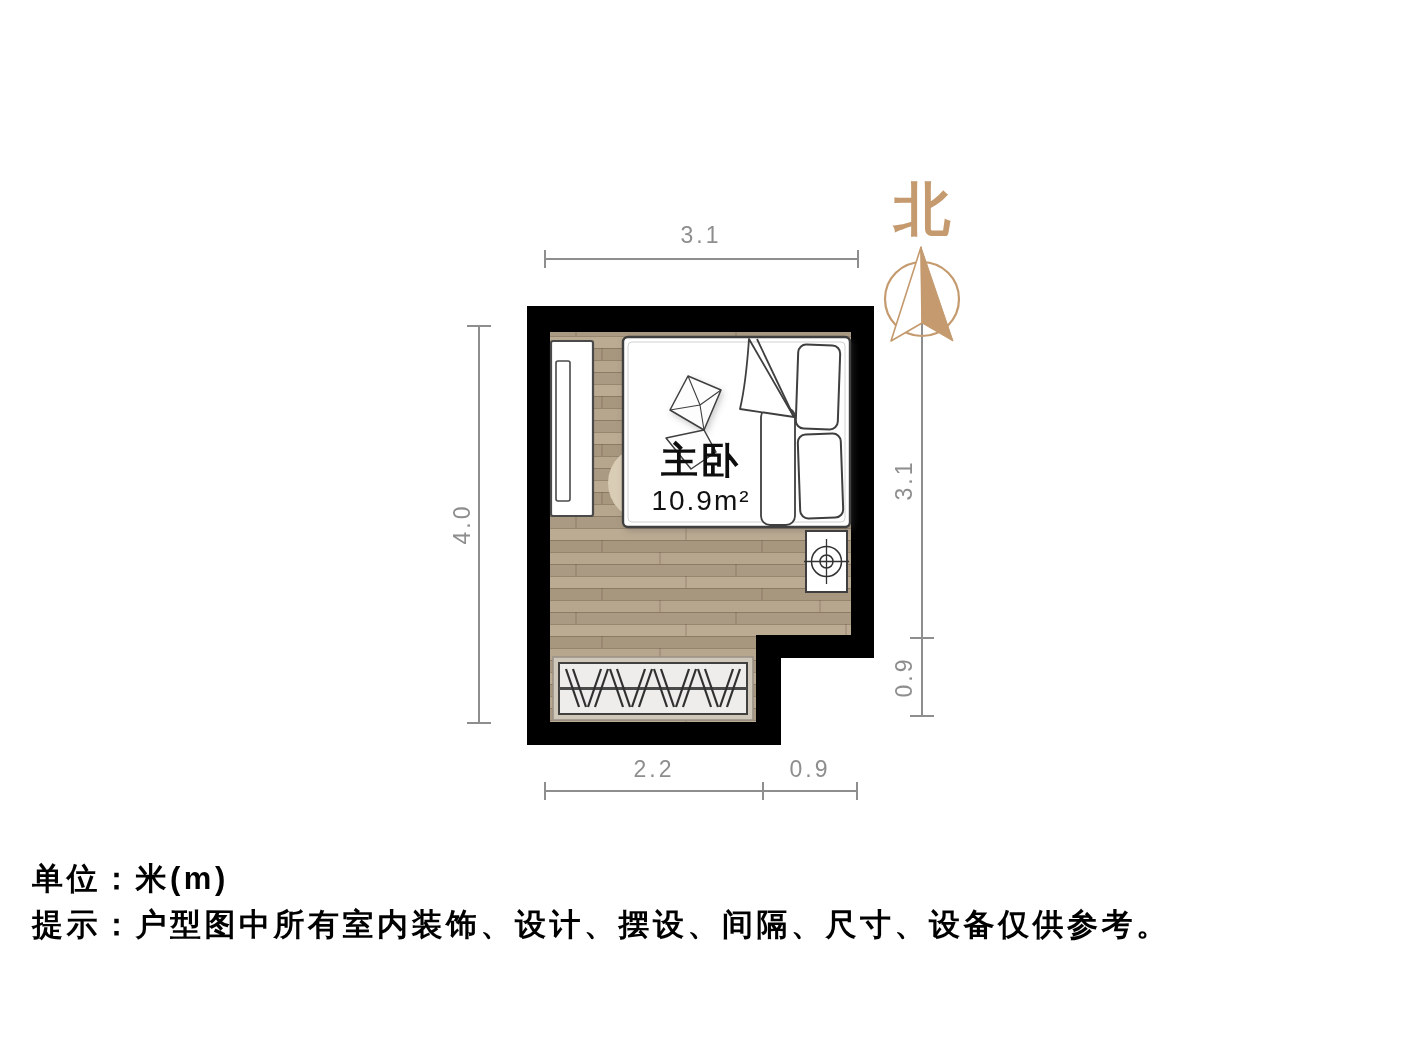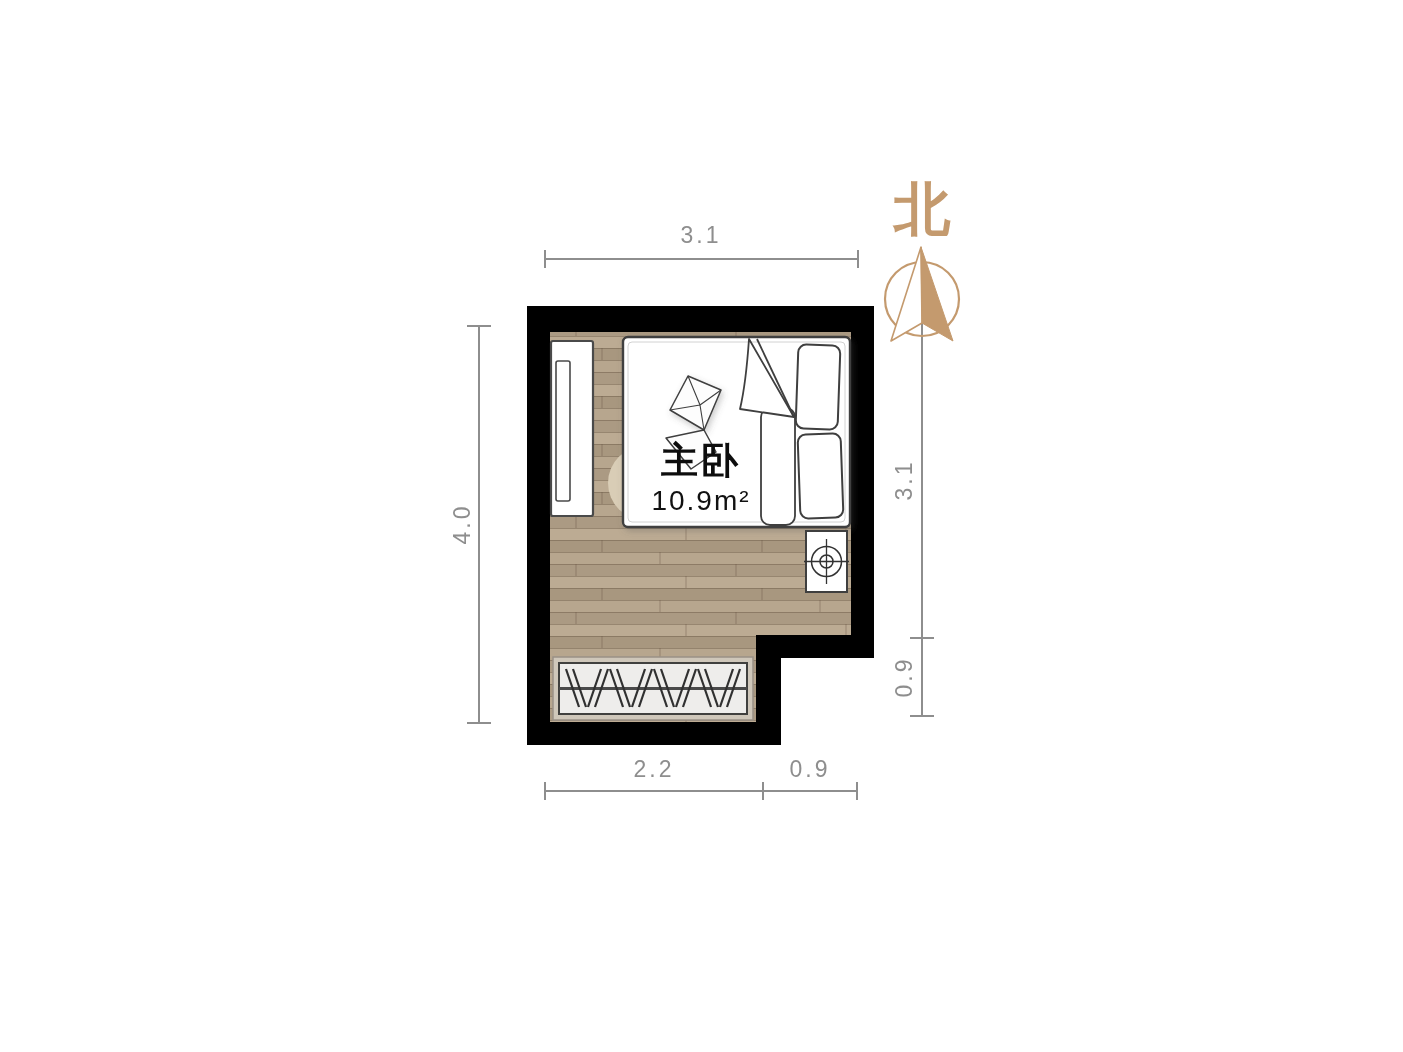--- a/index.html
+++ b/index.html
@@ -161,15 +161,17 @@
 
     <g>
       <text class="compass-char" x="922" y="229" text-anchor="middle">北</text>
       <circle cx="922" cy="299" r="37" fill="none" stroke="#c49a6e" stroke-width="2.2"></circle>
       <polygon points="921,247 891,341 922,323" fill="#ffffff" stroke="#c49a6e" stroke-width="1.6" stroke-linejoin="round"></polygon>
       <polygon points="921,247 953,341 922,323" fill="#c49a6e" stroke="#c49a6e" stroke-width="1" stroke-linejoin="round"></polygon>
     </g>
   </svg>
 
   <div class="footer">
+    <div>单位：米(m)</div>
+    <div>提示：户型图中所有室内装饰、设计、摆设、间隔、尺寸、设备仅供参考。</div>
   </div>
 
 </div>
 
 </body></html>

